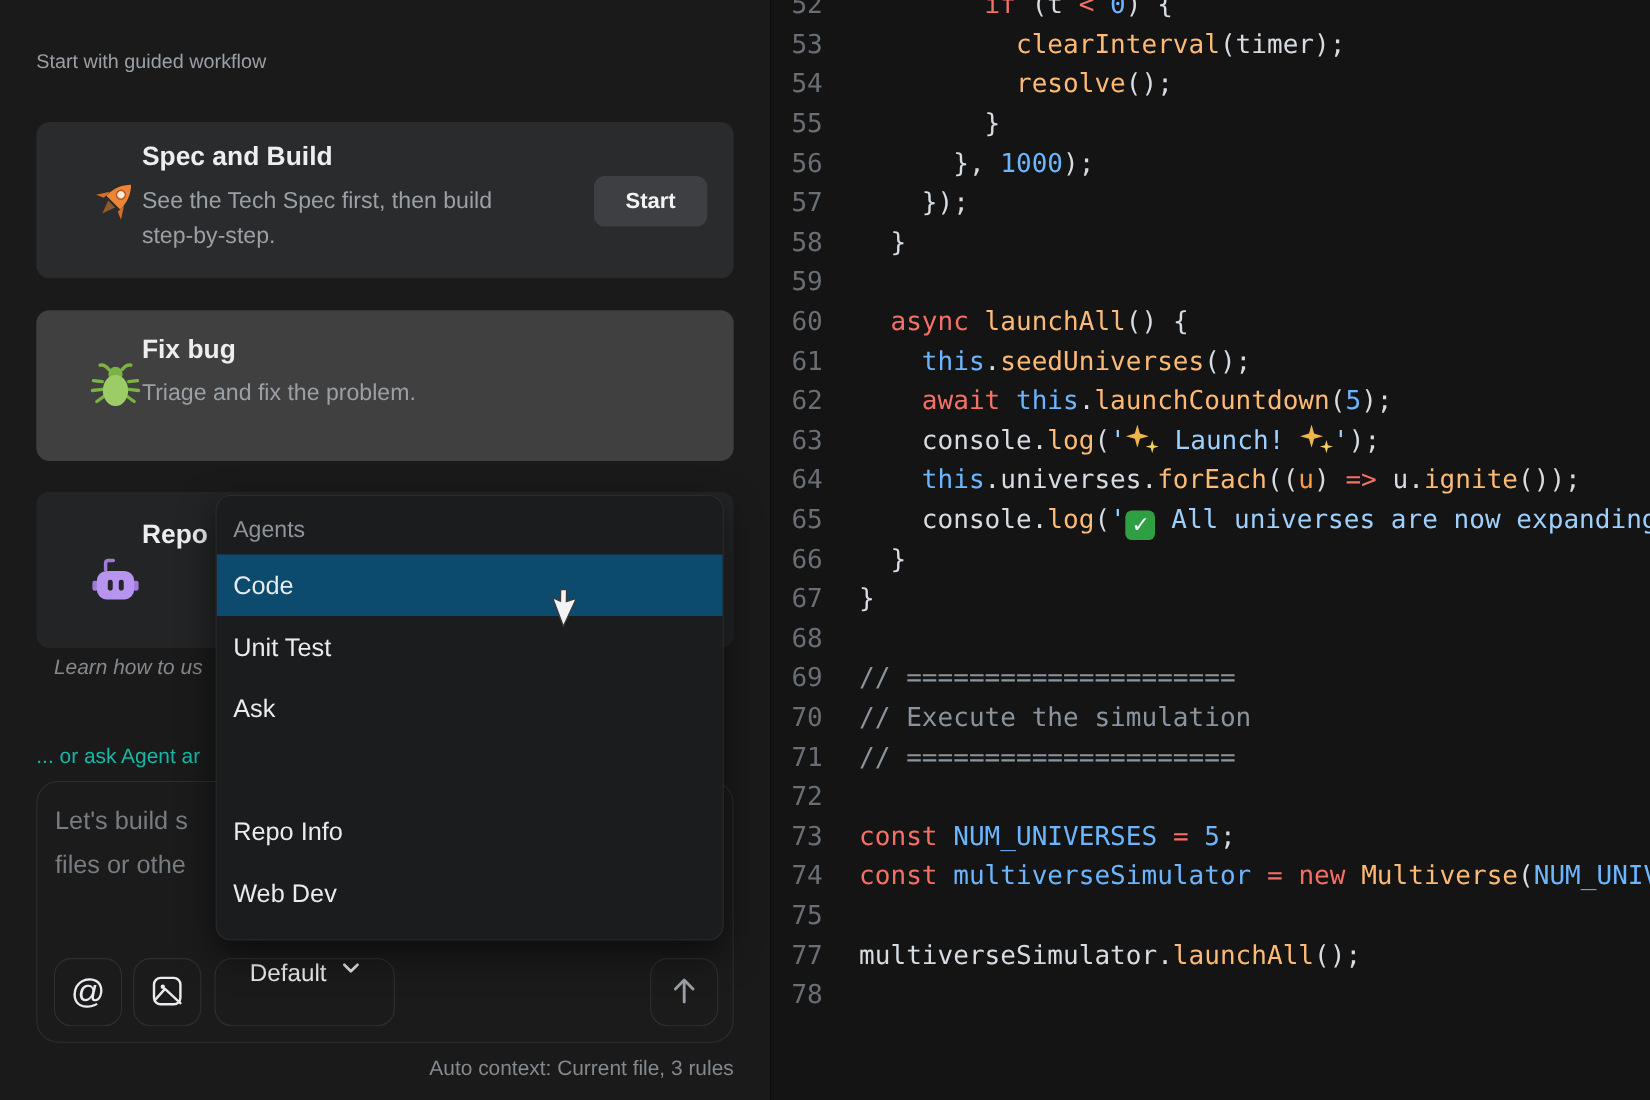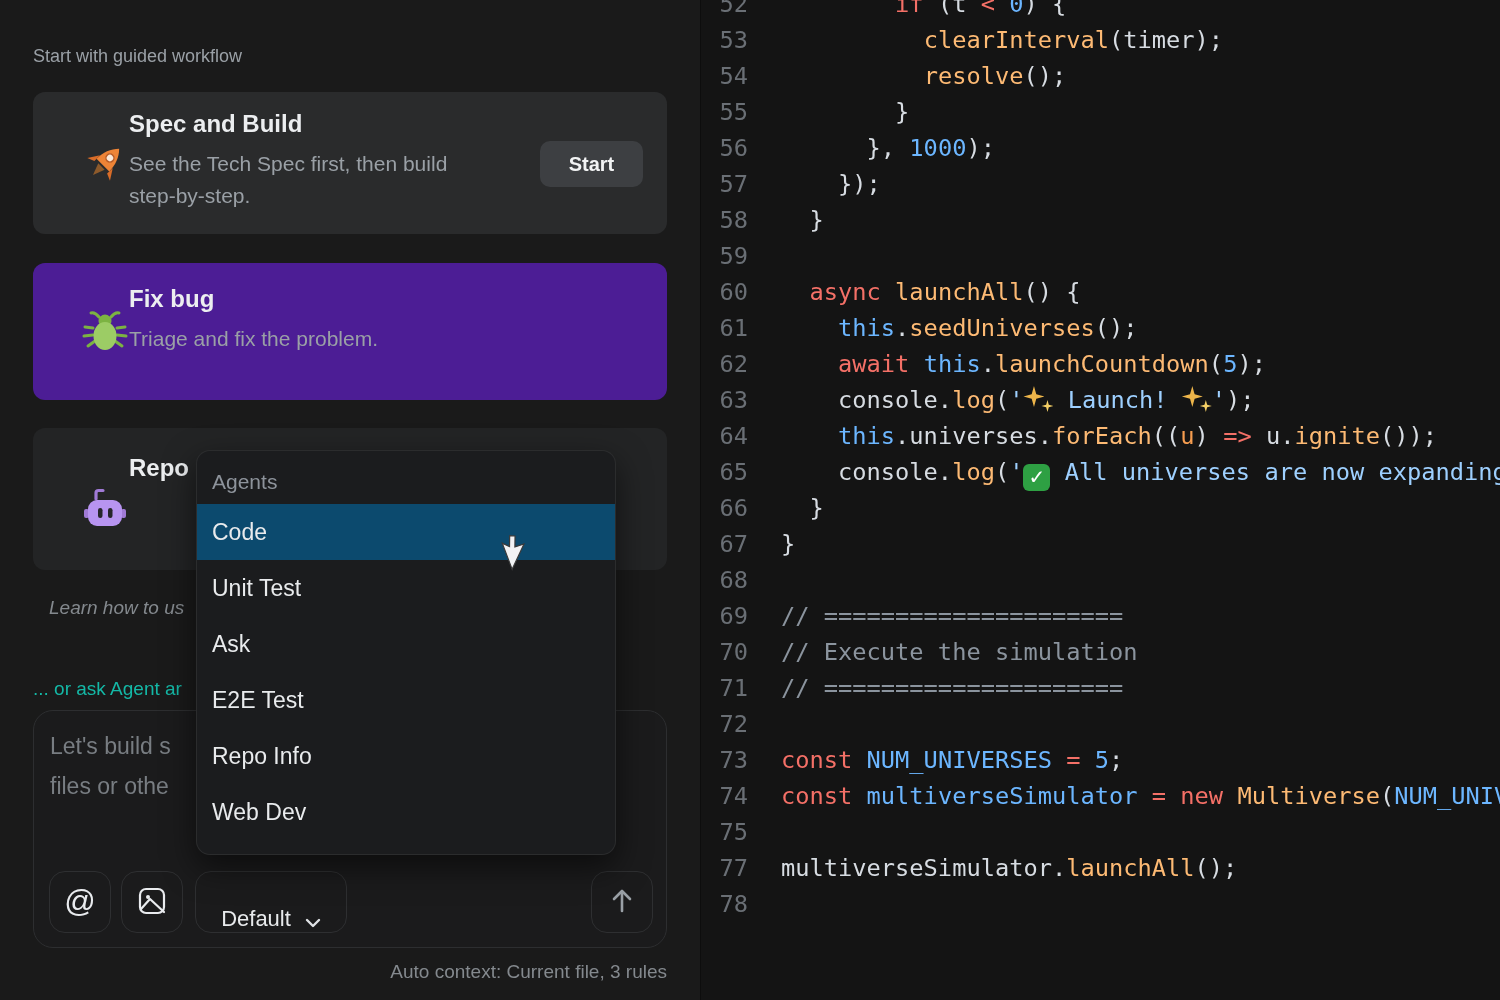--- a/index.html
+++ b/index.html
@@ -5,23 +5,23 @@
   * { margin:0; padding:0; box-sizing:border-box; }
   html,body { width:1500px; height:1000px; background:#141414; overflow:hidden;
               font-family:"Liberation Sans", sans-serif; }
   .app { position:relative; width:1500px; height:1000px; }
 
   
   .left-panel { position:absolute; left:0; top:0; width:700px; height:1000px;
                 background:#1a1a1a; }
   .wf-heading { position:absolute; left:33px; top:46px; font-size:18px; color:#9aa0a6; }
 
-  .card { position:absolute; left:33px; width:634px; border-radius:12px; }
+  .card { position:absolute; left:33px; width:634px; border-radius:12px;margin-top:19px; }
   .card1 { top:92px;  height:142px; background:#2a2b2c; }
-  .card2 { top:263px; height:137px; background:#4c1d95; }
+  .card2 { top:263px; height:137px; background:#404040; }
   .card3 { top:428px; height:142px; background:#232425; }
   .card .icon-wrap { position:absolute; left:49px; width:46px; height:46px; }
   .card1 .icon-wrap { top:48px; }
   .card2 .icon-wrap { top:45px; }
   .card3 .icon-wrap { top:58px; }
   .card-title { position:absolute; left:96px; font-size:24px; font-weight:700; color:#eceef0; white-space:nowrap; }
   .card1 .card-title { top:18px; }
   .card2 .card-title { top:22px; }
   .card3 .card-title { top:26px; }
   .card-desc { position:absolute; left:96px; font-size:21px; line-height:32px; color:#9aa0a6; width:360px; }
@@ -37,29 +37,29 @@
 
   .composer { position:absolute; left:33px; top:710px; width:634px; height:238px;
               border:1px solid #2d2e30; border-radius:20px; background:#1b1b1c;text-decoration:underline; }
   .ph-line { position:absolute; left:16px; font-size:23px; color:#787d82; white-space:nowrap; }
   .ph-1 { top:22px; } .ph-2 { top:62px; }
   .tool-btn { position:absolute; top:160px; width:62px; height:62px; background:transparent;
               border:1px solid #2e2f31; border-radius:16px; display:flex; align-items:center;
               justify-content:center; cursor:pointer; color:#e9ebee; }
   .at-btn { left:15px; font-size:31px; font-family:"Liberation Sans",sans-serif; }
   .img-btn { left:87px; }
-  .mode-pill { position:absolute; left:161px; top:160px; width:152px; height:62px;
+  .mode-pill { position:absolute; left:161px; top:160px; width:164px; height:62px;
                border:1px solid #2e2f31; border-radius:16px; background:transparent;
-               display:flex; align-items:flex-end; justify-content:center; gap:14px; cursor:pointer; }
+               display:flex; align-items:flex-start; justify-content:center; gap:14px; cursor:pointer; }
   .mode-label { font-size:22px; color:#e8eaec; }
   .send-btn { left:557px; }
   .auto-context { position:absolute; right:33px; top:961px; font-size:19px; color:#84898e; }
 
   
-  .dropdown { position:absolute; left:196px; top:450px; width:420px; height:405px;
+  .dropdown { position:absolute; left:196px; top:450px; width:462px; height:405px;
               background:#1b1c1e; border:1px solid rgba(255,255,255,0.07); border-radius:14px;
               box-shadow:0 12px 32px rgba(0,0,0,0.55); z-index:10; overflow:hidden; }
   .dd-header { position:absolute; left:15px; top:19px; font-size:21px; color:#8d939b; }
   .dd-item { position:absolute; left:0; width:100%; height:56px; line-height:56px;
              padding-left:15px; font-size:23px; color:#e9ebed; cursor:pointer; }
   .dd-item.hl { background:#0c4a6e; }
   .dd-0 { top:53px; } .dd-1 { top:109px; } .dd-2 { top:165px; }
   .dd-3 { top:221px; } .dd-4 { top:277px; } .dd-5 { top:333px; }
 
   .cursor { position:absolute; left:492px; top:530px; z-index:20; }
@@ -218,21 +218,20 @@
         <div class="crow"><span class="ln">77</span><span class="ct"><span class="tk-d">multiverseSimulator.</span><span class="tk-f">launchAll</span><span class="tk-d">();</span></span></div>
         <div class="crow"><span class="ln">78</span><span class="ct"></span></div>
       </div>
   </div>
 
   <div class="dropdown">
     <div class="dd-header">Agents</div>
     <div class="dd-item dd-0 hl">Code</div>
     <div class="dd-item dd-1">Unit Test</div>
     <div class="dd-item dd-2">Ask</div>
-    <div class="dd-item dd-3">E2E Test</div>
     <div class="dd-item dd-4">Repo Info</div>
     <div class="dd-item dd-5">Web Dev</div>
   </div>
 
   <div class="cursor">
     <svg width="42" height="42" viewBox="0 0 42 42">
       <g transform="rotate(205 21 21)">
         <path d="M14 4 L14 32 L21 25.5 L25.5 35.5 L30.5 33.5 L26 23.5 L34 23.5 Z" fill="#f2f3f5" stroke="#3a3a3a" stroke-width="1.2"></path>
       </g>
     </svg>

